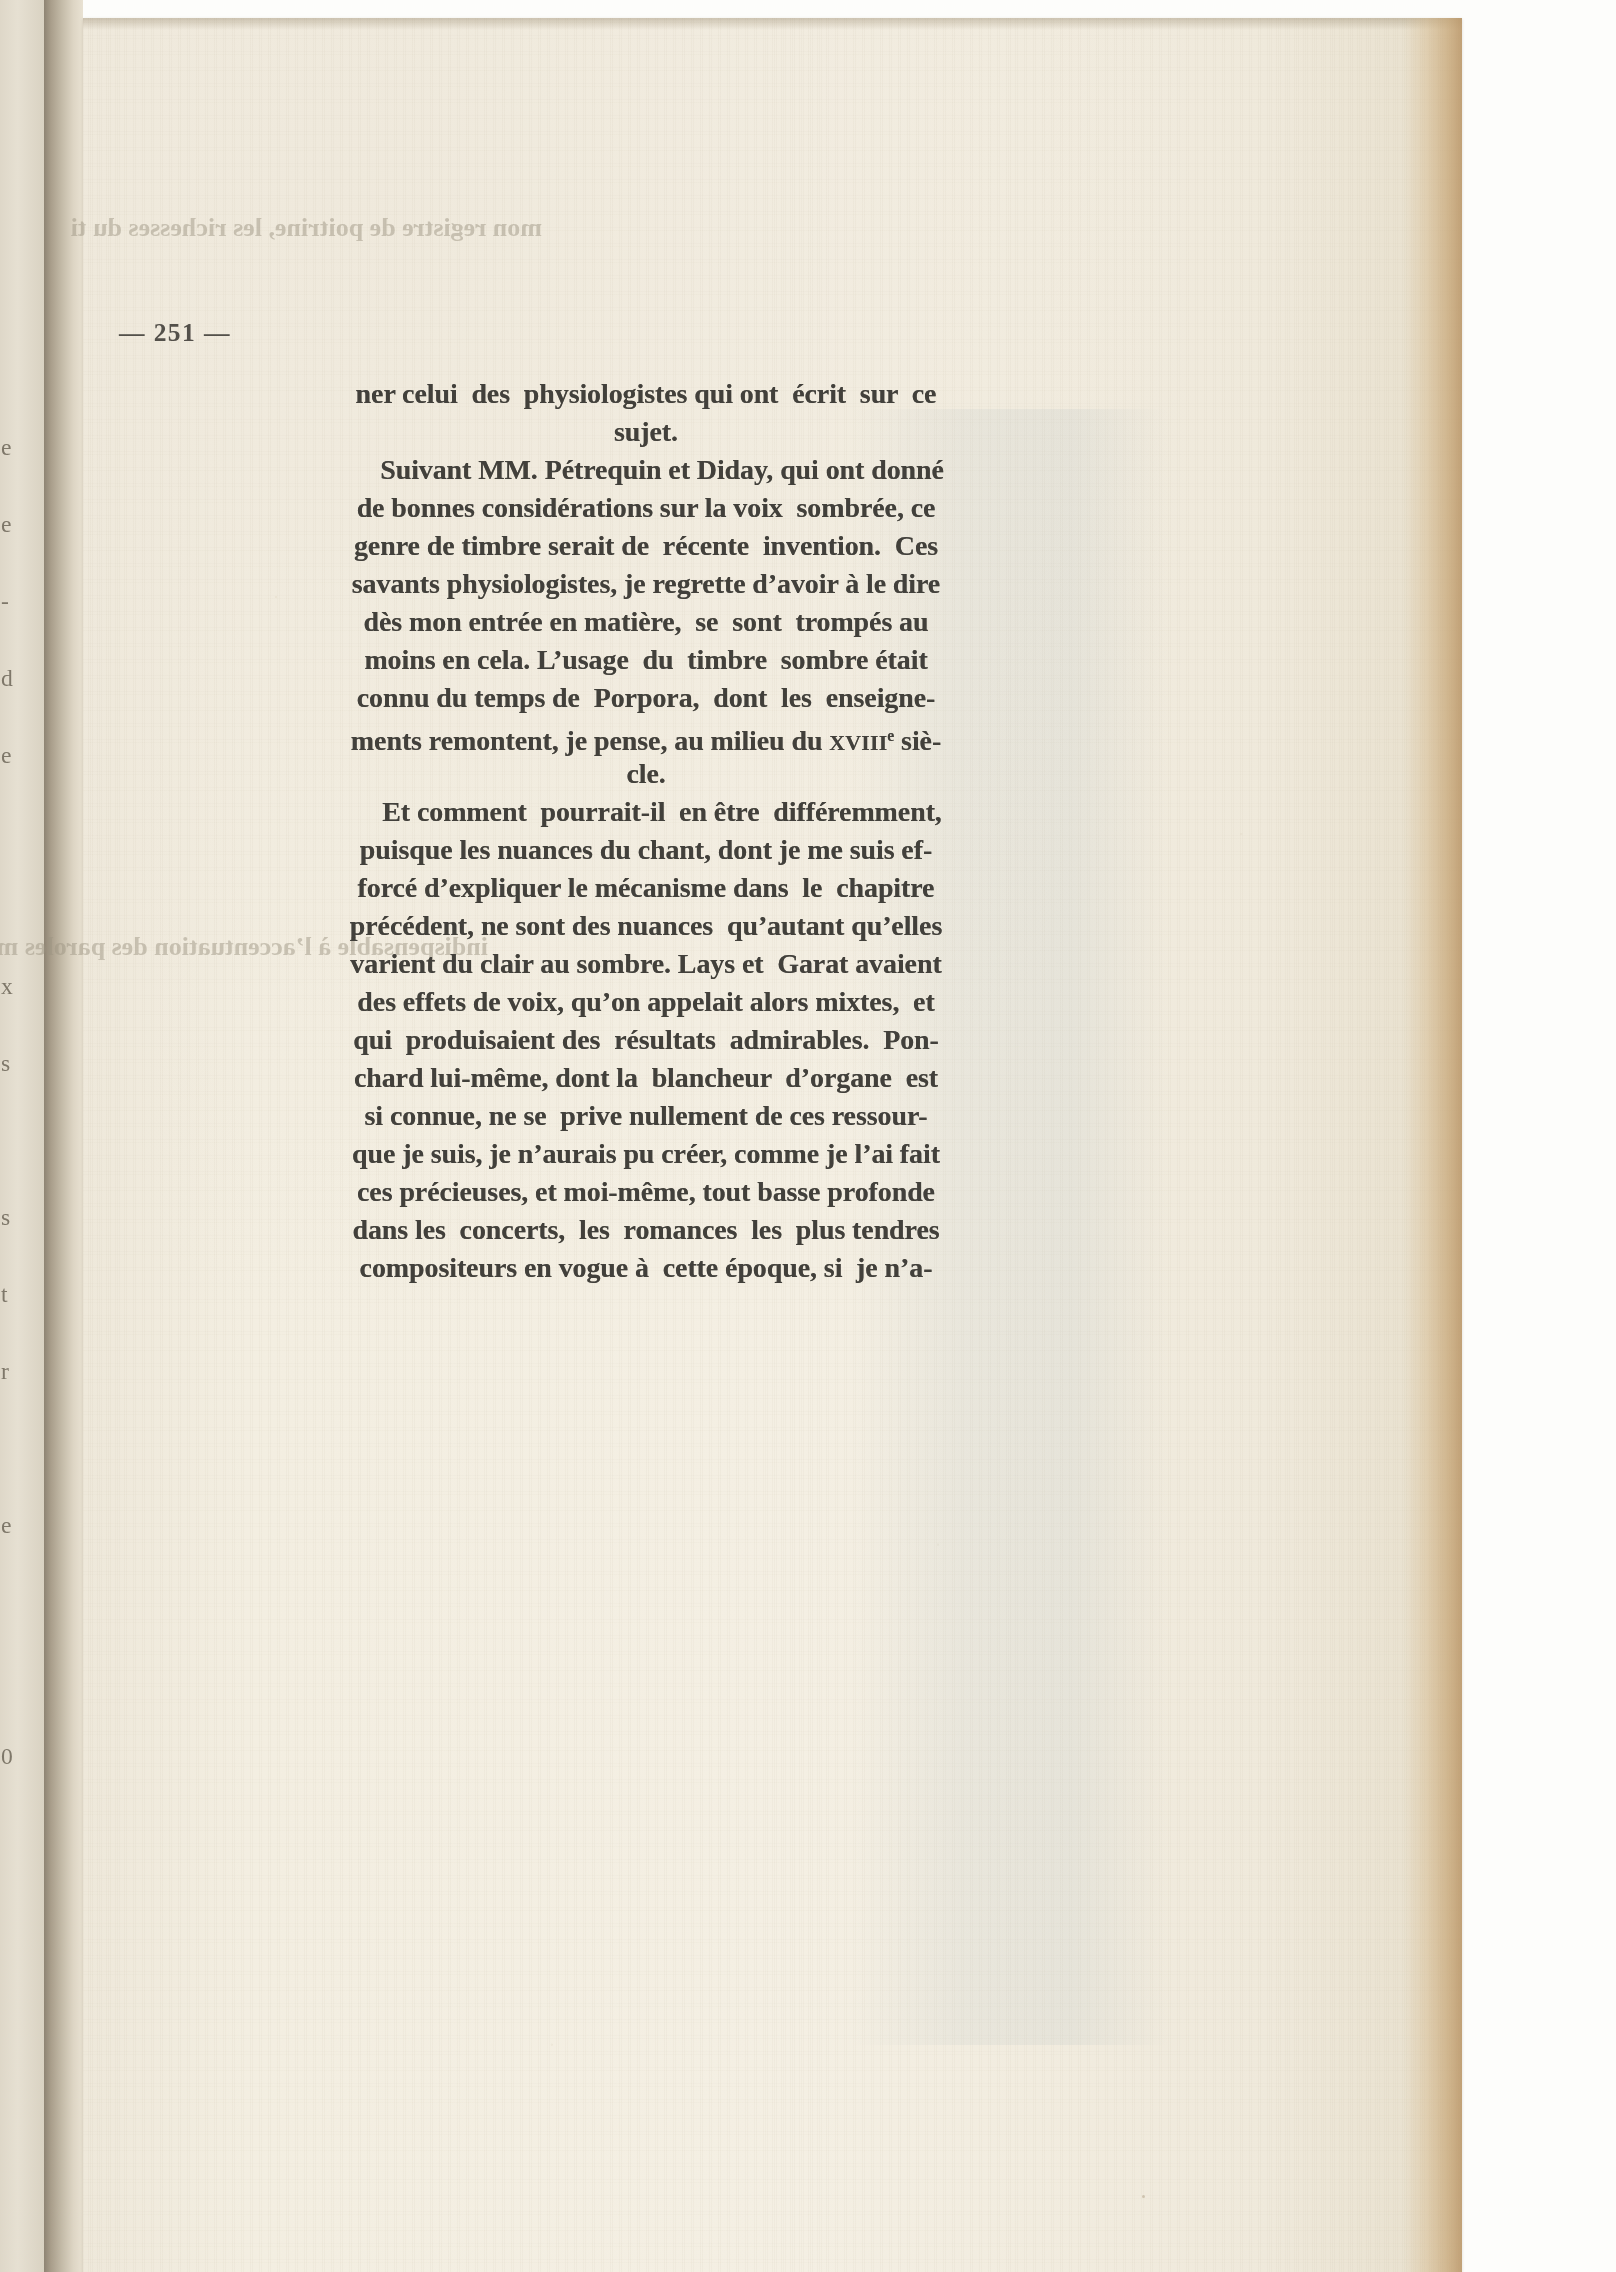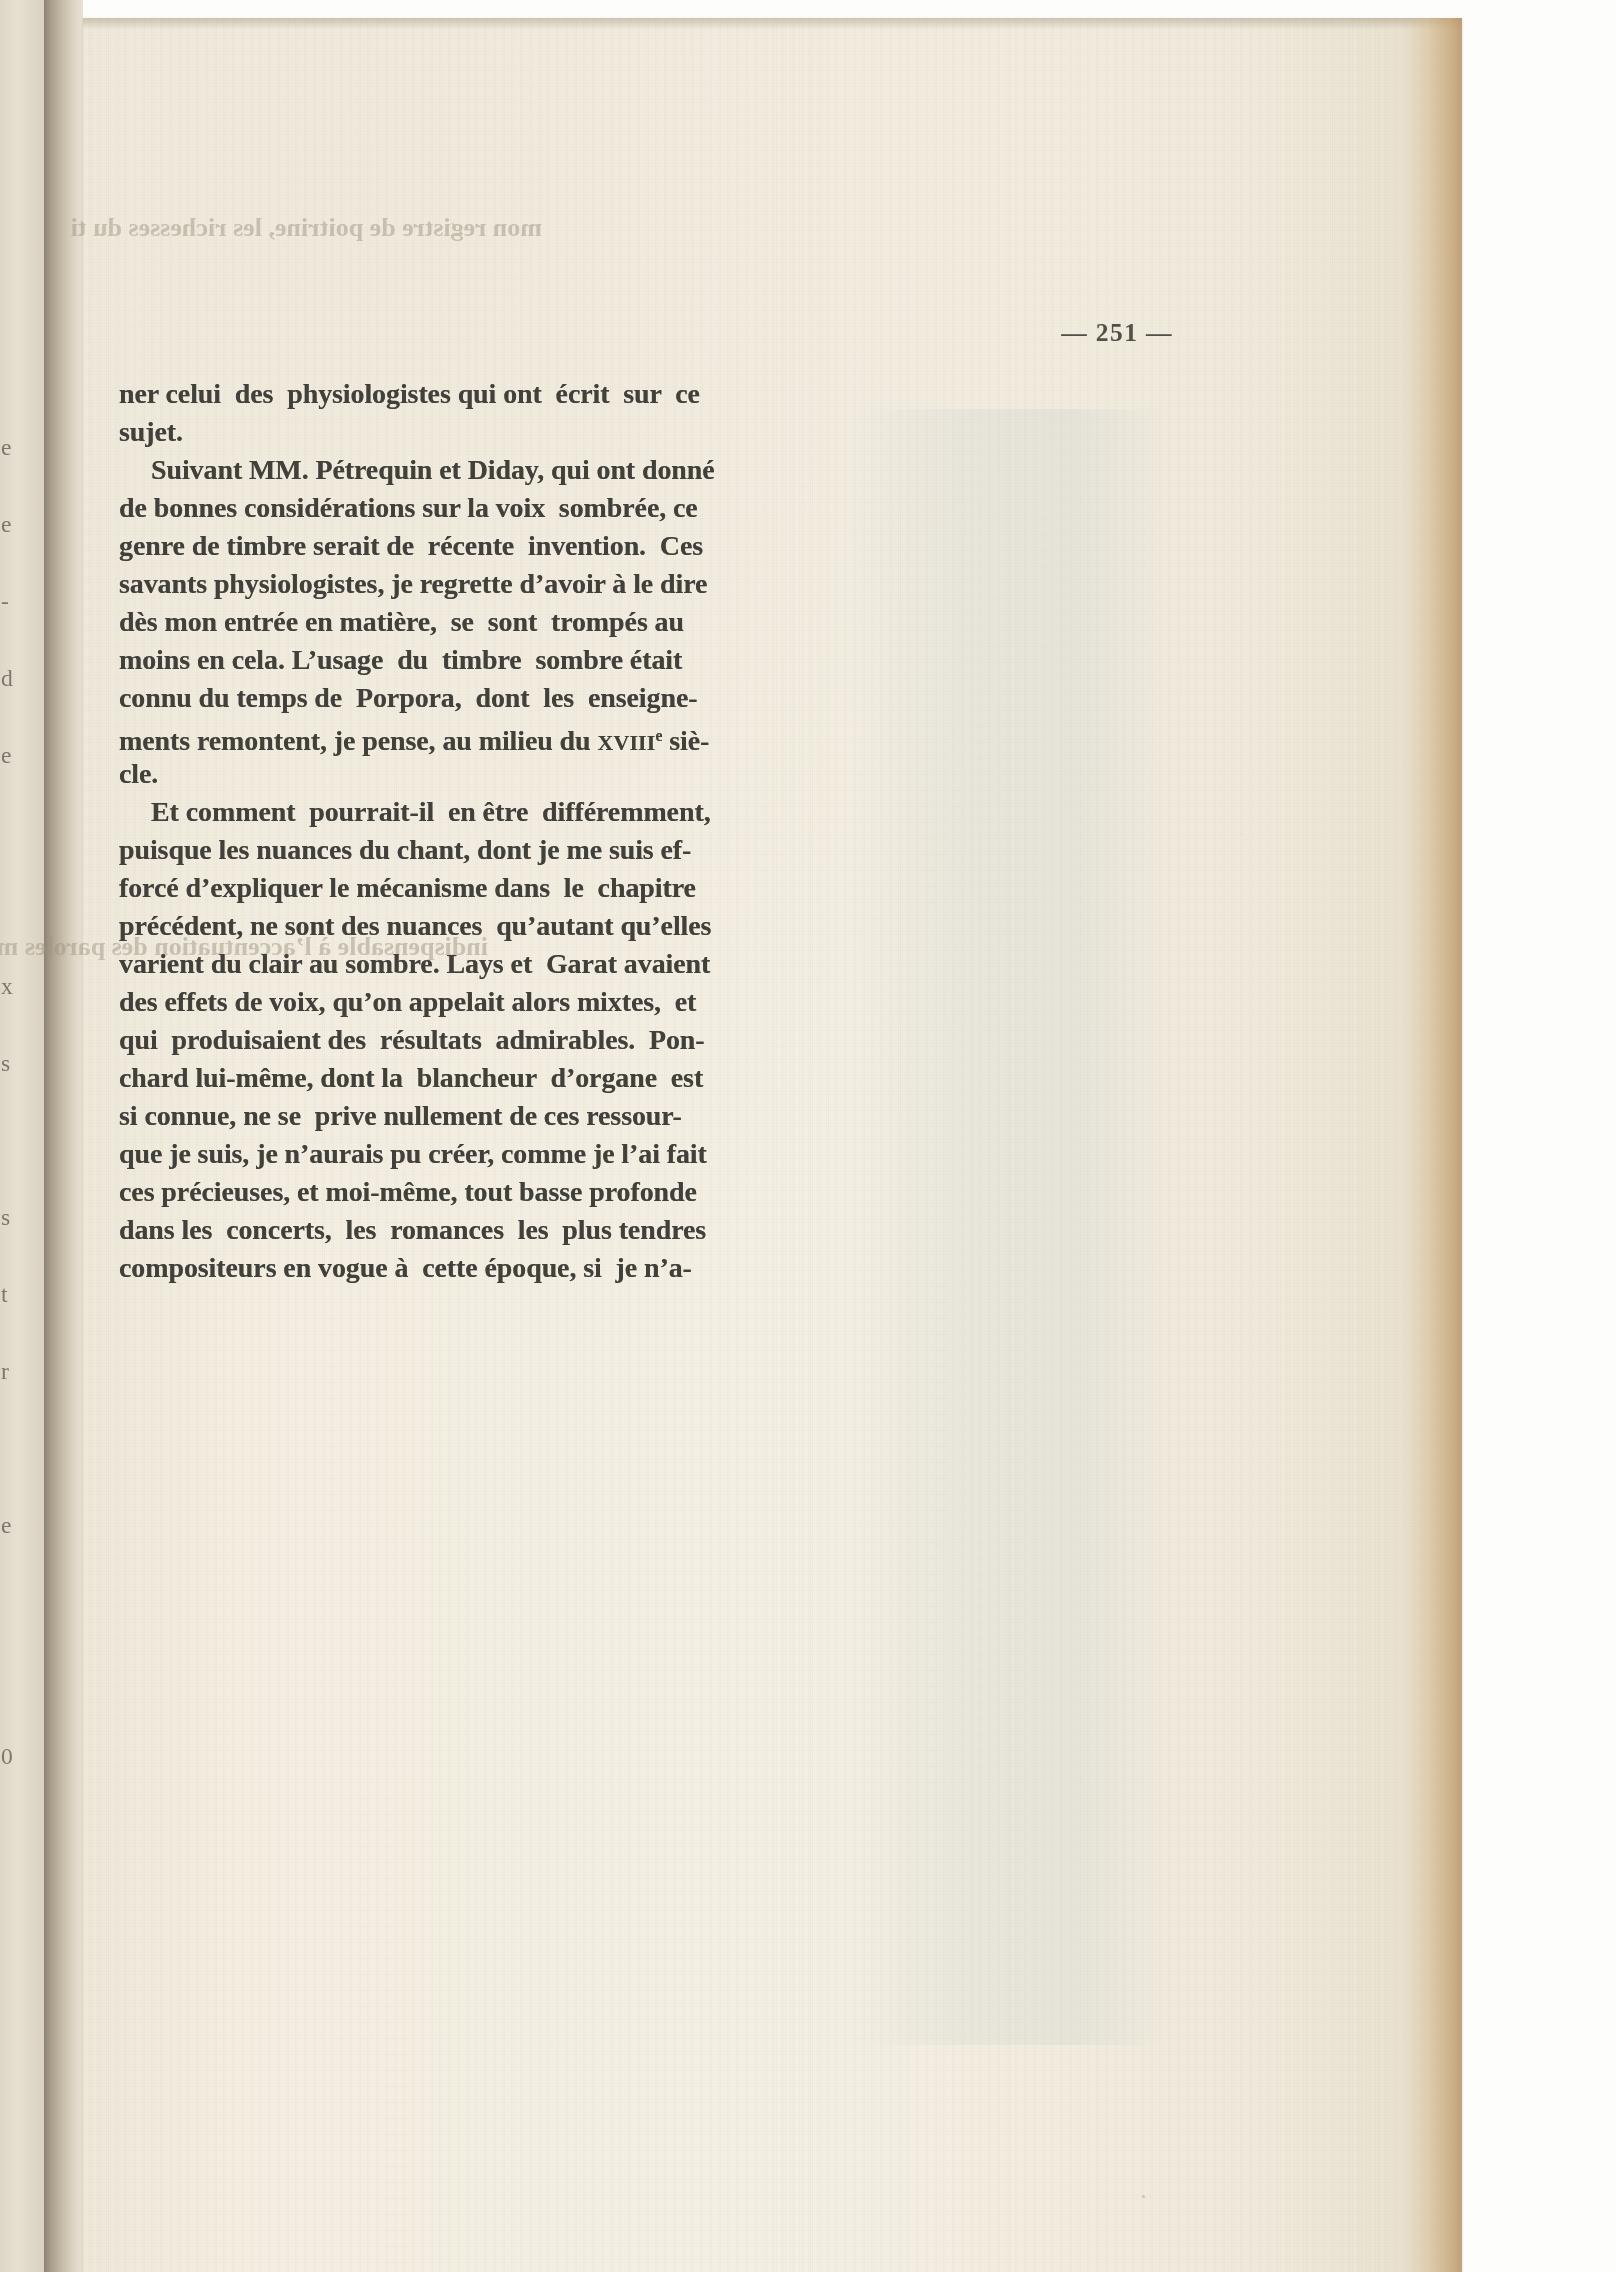--- a/index.html
+++ b/index.html
@@ -109,30 +109,30 @@
   
   #text-block {
     position: absolute;
     left: 36px;
     top: 300px;
     width: 1054px;
   }
 
   #folio {
     width: 1054px;
-    text-align: right;
+    text-align: left;
     font-size: 25.5px;
     font-weight: 700;
     color: #53504a;
     letter-spacing: 1.4px;
     margin-bottom: 27px;
     font-family: "Liberation Serif", "DejaVu Serif", serif;
   }
 
-  .para { margin: 0; }
+  .para { margin: 0; text-align: center; }
 
   .ln {
     display: block;
     height: 38px;
     line-height: 38px;
     font-size: 28px;
     color: #42403b;
     white-space: pre;
     font-family: "Liberation Serif", "DejaVu Serif", serif;
     font-weight: 600;

